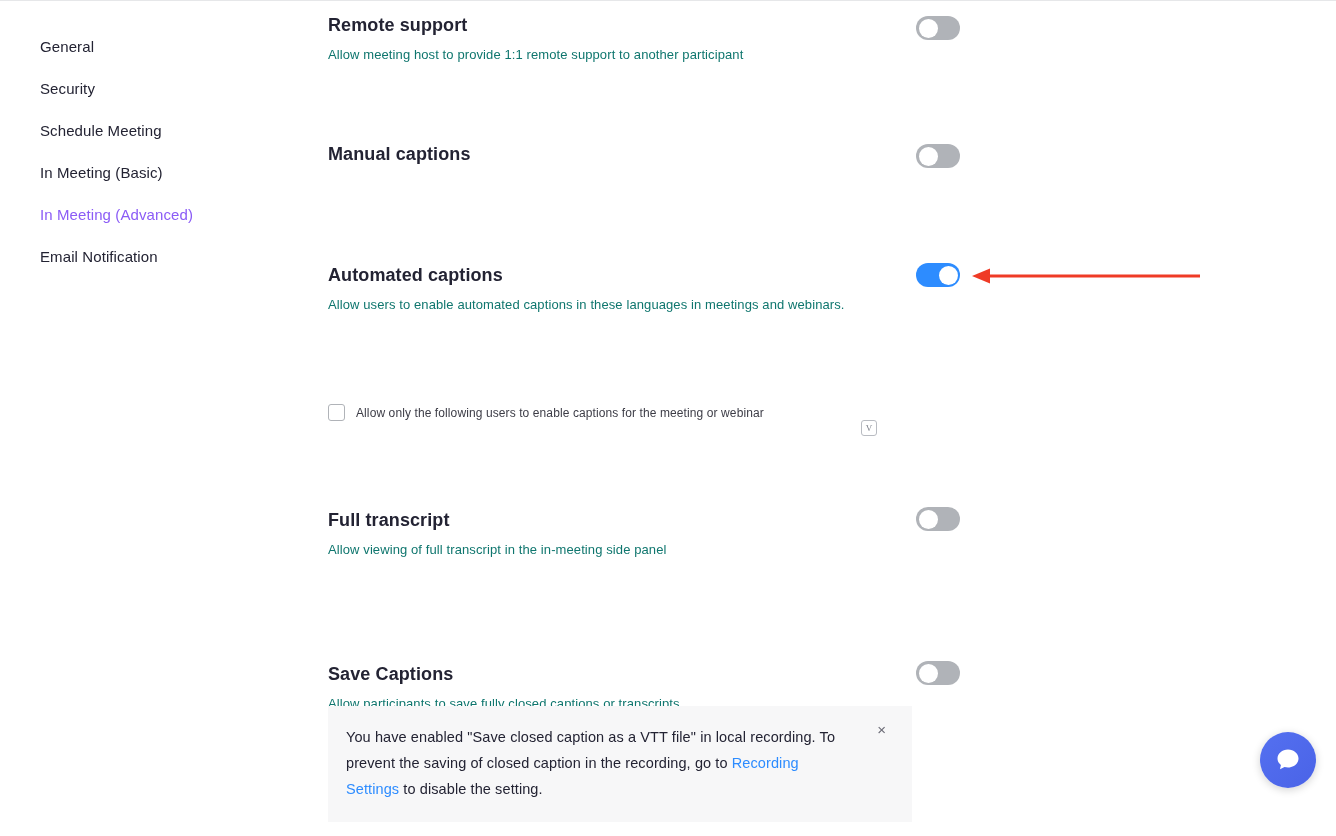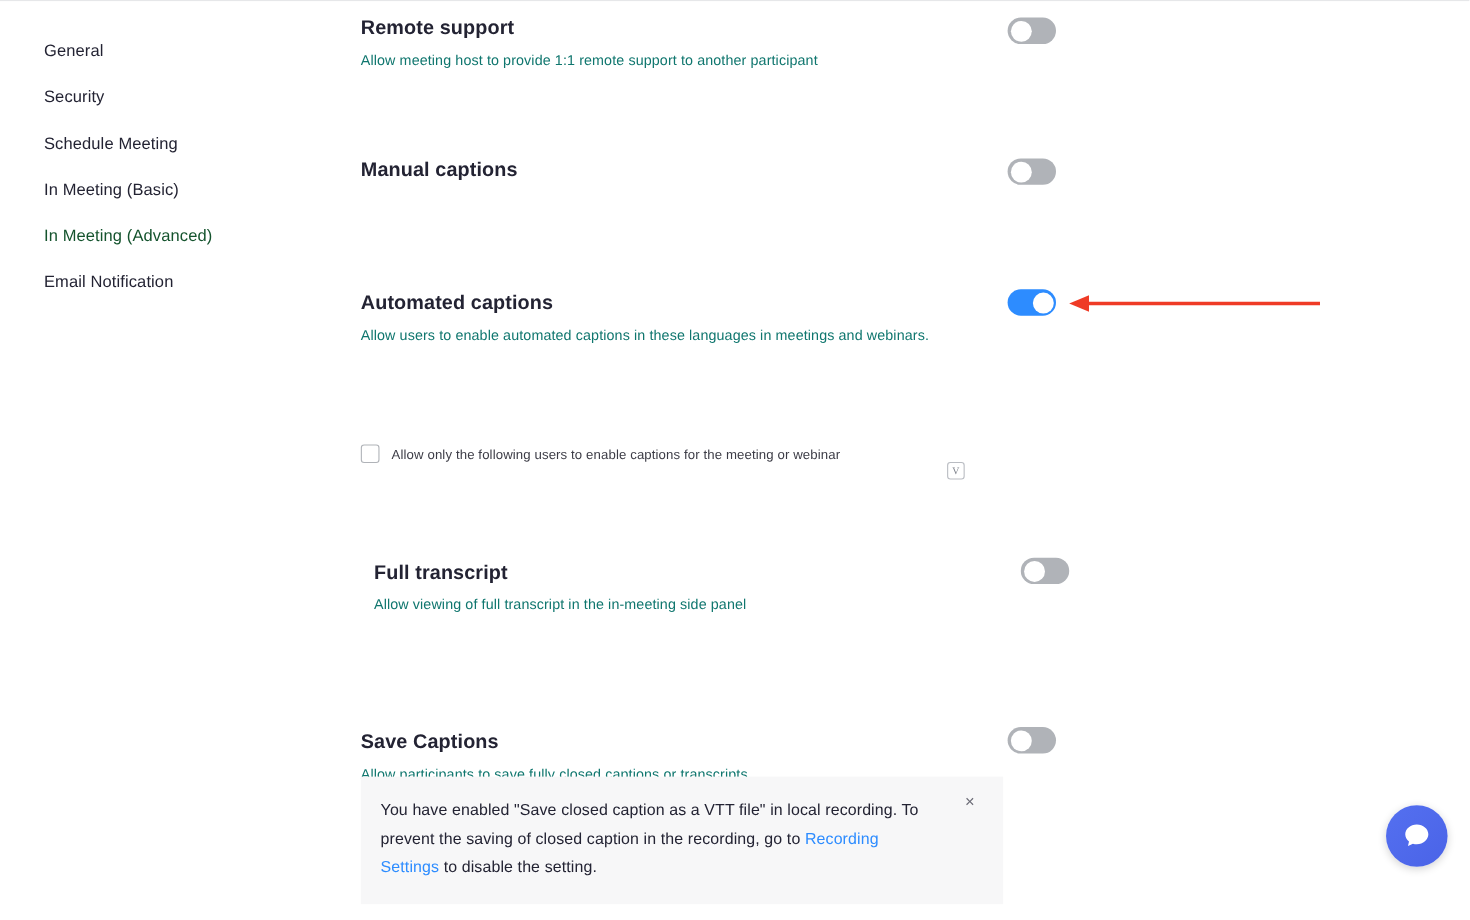--- a/index.html
+++ b/index.html
@@ -34,21 +34,21 @@
     color: #232333;
     line-height: 20px;
     padding: 0 0 0 40px;
     height: 42px;
     display: flex;
     align-items: center;
     cursor: pointer;
     letter-spacing: 0.1px;
   }
   .side-item.active {
-    color: #14532d;
+    color: #8b5cf6;
   }
   
   .content {
     position: absolute;
     left: 328px;
     top: 0;
     width: 600px;
   }
   .row {
     position: relative;
@@ -233,21 +233,21 @@
         <div class="knob"></div>
       </div>
     </div>
 
     <div class="check-block" style="position:absolute; top:402px; left:0; width:600px;">
       <div class="checkbox"></div>
       <div class="check-label">Allow only the following users to enable captions for the meeting or webinar</div>
       <div class="vt-badge" style="left:533px; top:18px;">V</div>
     </div>
 
-    <div class="row" style="position:absolute; top:510px; left:0; width:600px;margin-left:12px;">
+    <div class="row" style="position:absolute; top:510px; left:0; width:600px;">
       <div class="row-title">Full transcript</div>
       <div class="row-desc">Allow viewing of full transcript in the in-meeting side panel</div>
       <div class="toggle" style="left:588px; top:-3px;">
         <div class="knob"></div>
       </div>
     </div>
 
     <div class="row" style="position:absolute; top:624px; left:0; width:600px;margin-top:40px;">
       <div class="row-title">Save Captions</div>
       <div class="row-desc">Allow participants to save fully closed captions or transcripts</div>

